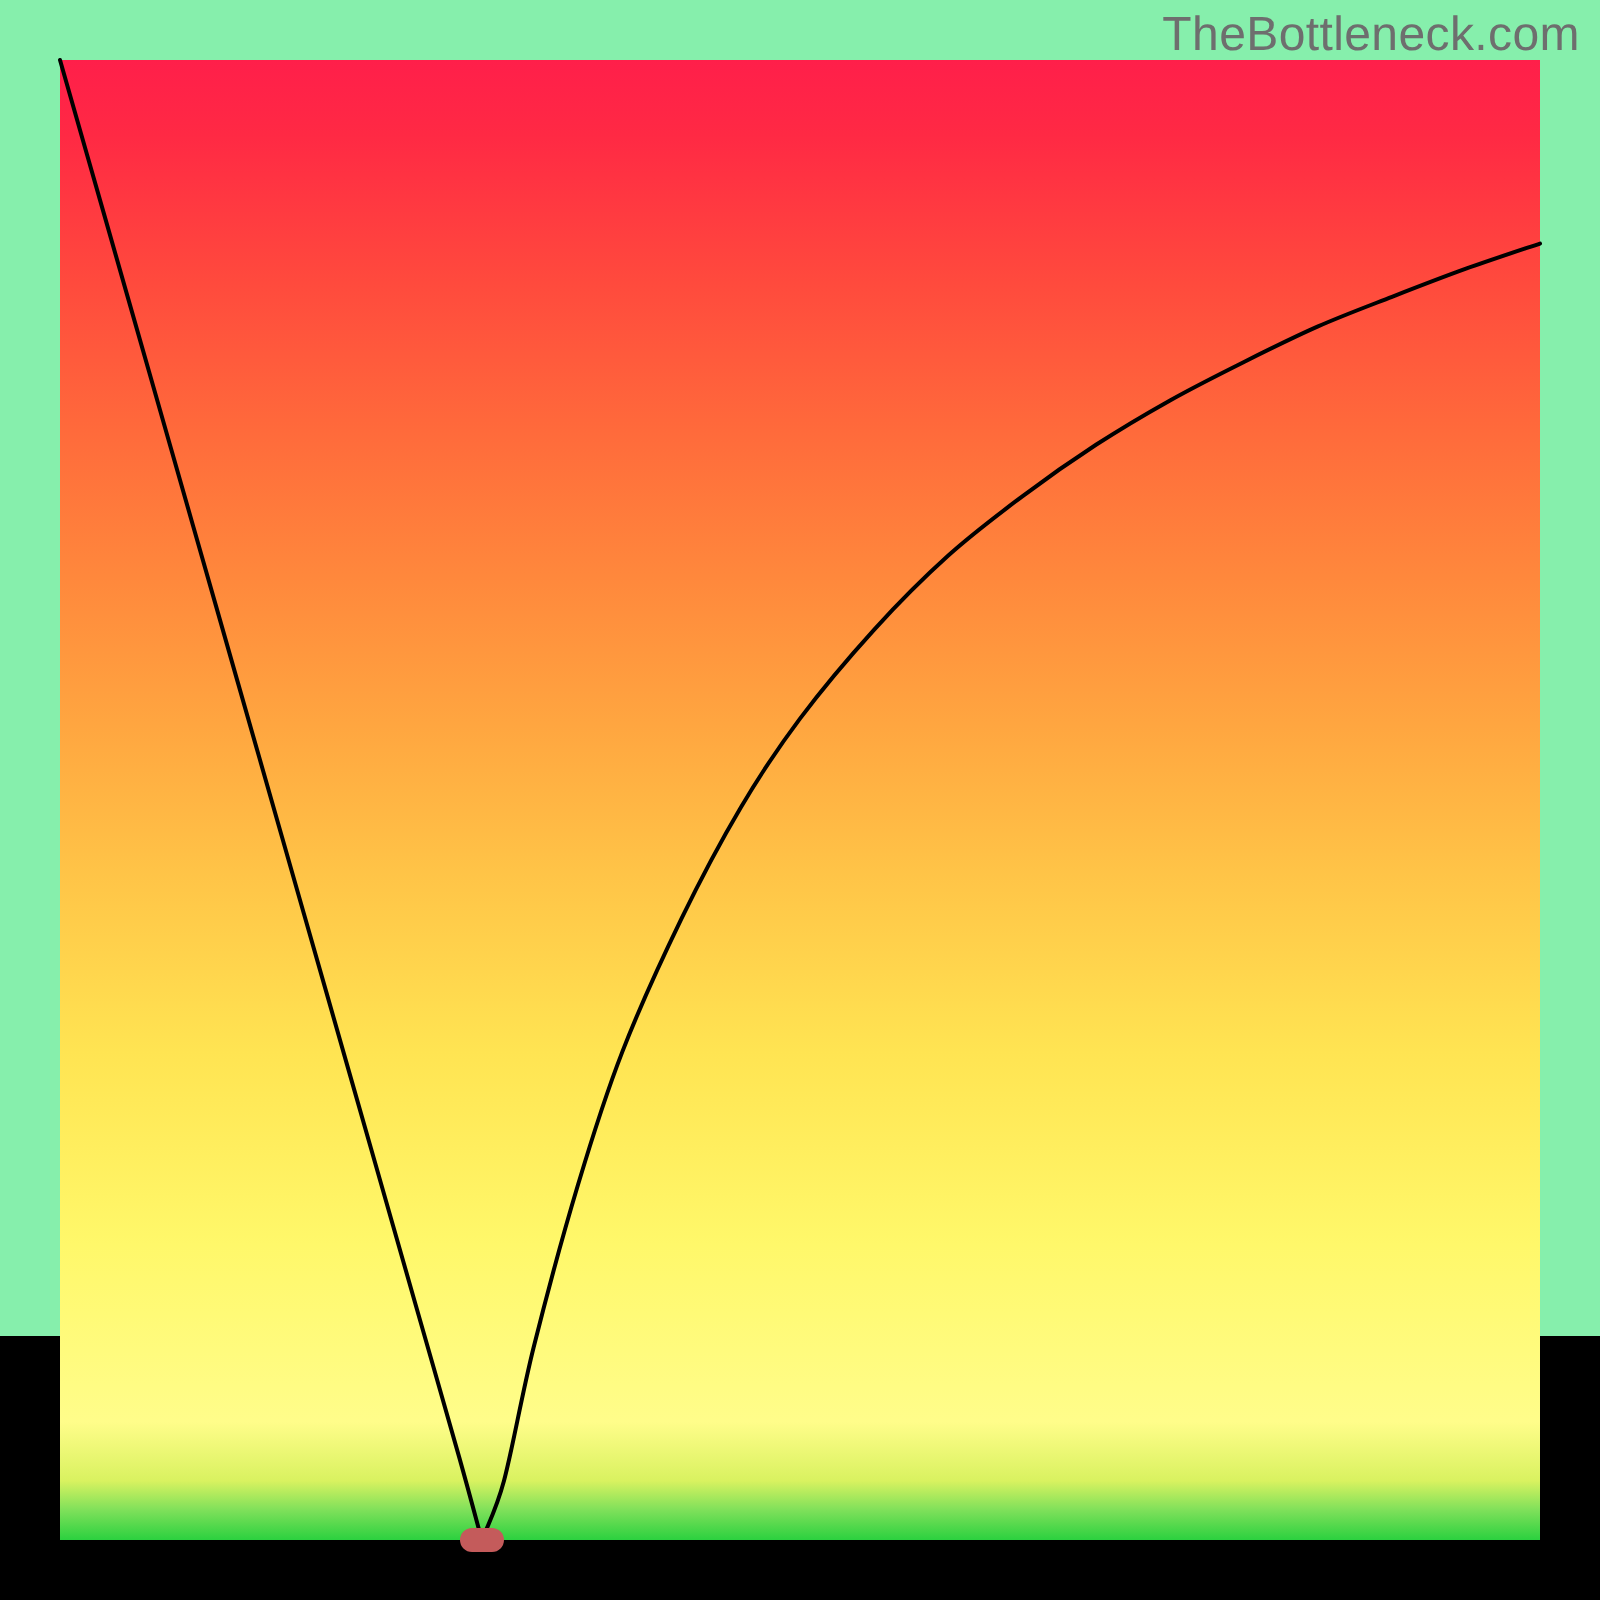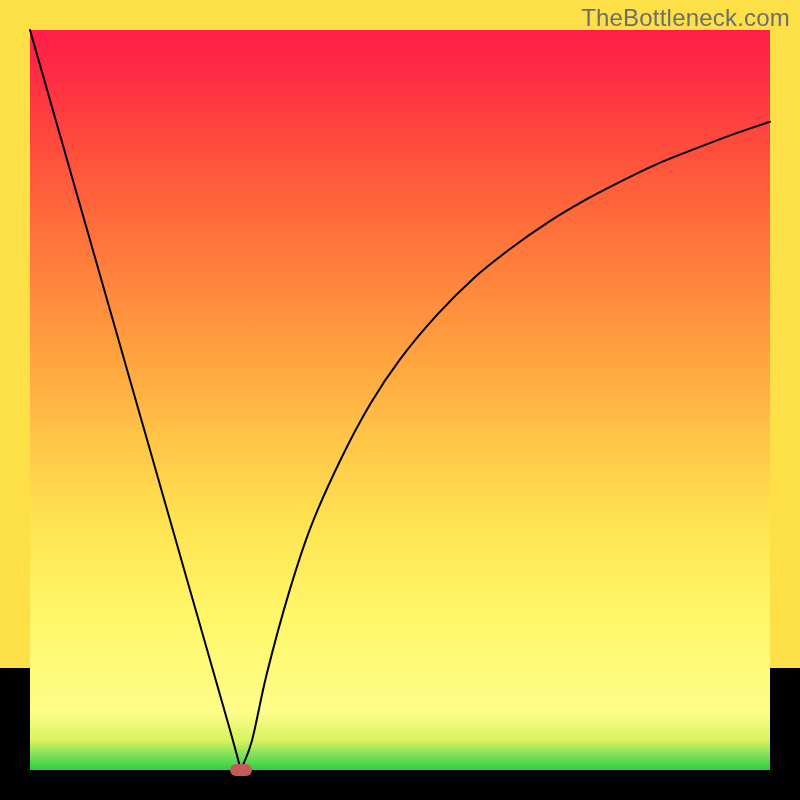--- a/index.html
+++ b/index.html
@@ -10,21 +10,21 @@
     background: #000;
     overflow: hidden;
     font-family: Arial, Helvetica, sans-serif;
   }
   .frame {
     position: absolute;
     top: 0;
     left: 0;
     width: 800px;
     height: 668px;
-    background: #fde047;
+    background: #86efac;
   }
   .plot-area {
     position: absolute;
     left: 30px;
     top: 30px;
     width: 740px;
     height: 740px;
     background: linear-gradient(to top,
        #2bd13f 0%,
        #7ee05a 2%,

